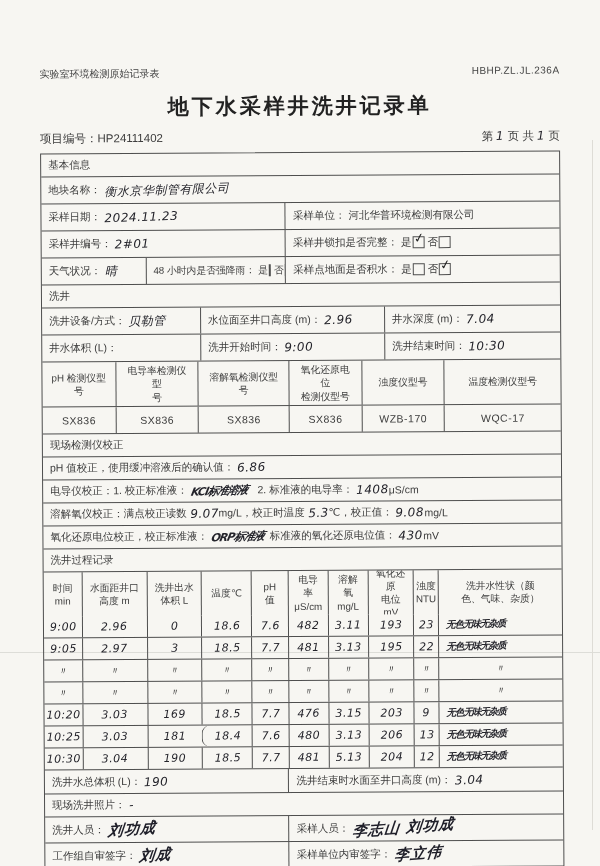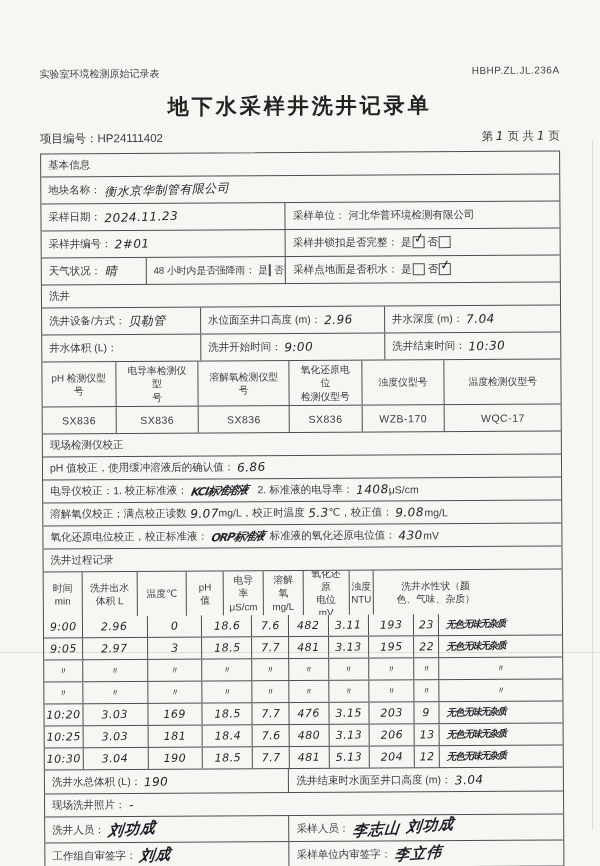--- a/index.html
+++ b/index.html
@@ -234,20 +234,22 @@
           <span>mV</span>
         </div>
       </div>
 
       <div class="row section" style="height:22px">
         <div class="cell" style="width:100%">洗井过程记录</div>
       </div>
       <div class="row p-head" style="height:44px" id="proc-head-row">
           <div class="cell" style="width: 7.3%;">时间
 min</div>
+          <div class="cell" style="width: 12.5%;">水面距井口
+高度 m</div>
           <div class="cell" style="width: 10.6%;">洗井出水
 体积 L</div>
           <div class="cell" style="width: 9.6%;">温度℃</div>
           <div class="cell" style="width: 7.1%;">pH 值</div>
           <div class="cell" style="width: 7.7%;">电导率
 μS/cm</div>
           <div class="cell" style="width: 7.7%;">溶解氧
 mg/L</div>
           <div class="cell" style="width: 8.8%;">氧化还原
 电位 mV</div>
@@ -420,21 +422,21 @@
           <div class="row p-row" style="height: 21px;">
             <div class="cell" style="width: 7.3%;">
               <span class="hand small">10:25</span>
             </div>
             <div class="cell" style="width: 12.5%;">
               <span class="hand small">3.03</span>
             </div>
             <div class="cell" style="width: 10.6%;">
               <span class="hand small">181</span>
             </div>
-            <div class="cell" style="width: 9.6%;">
+            <div class="cell" style="width: 9.6%; border-radius: 8px;">
               <span class="hand small">18.4</span>
             </div>
             <div class="cell" style="width: 7.1%;">
               <span class="hand small">7.6</span>
             </div>
             <div class="cell" style="width: 7.7%;">
               <span class="hand small">480</span>
             </div>
             <div class="cell" style="width: 7.7%;">
               <span class="hand small">3.13</span>

